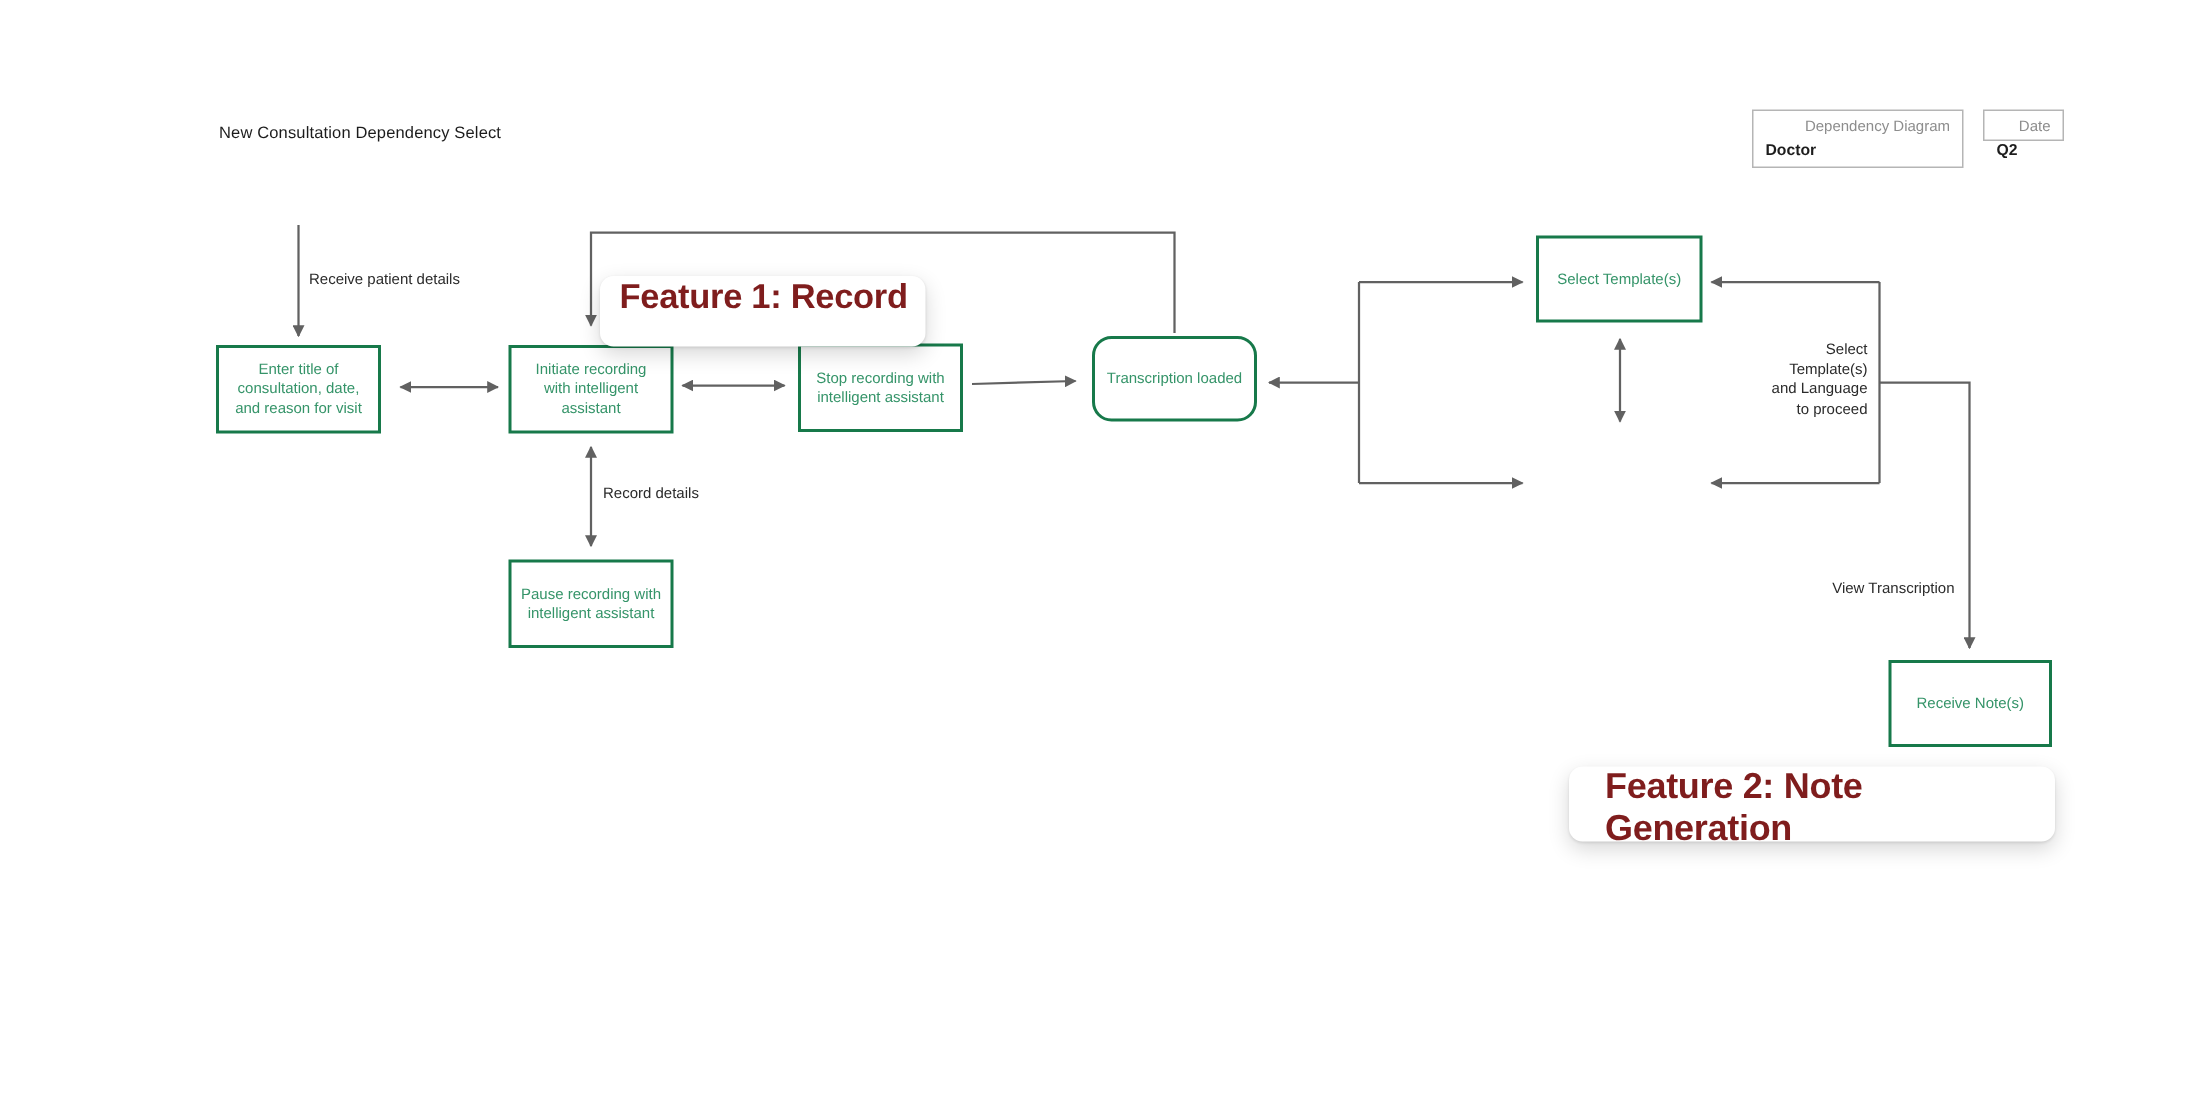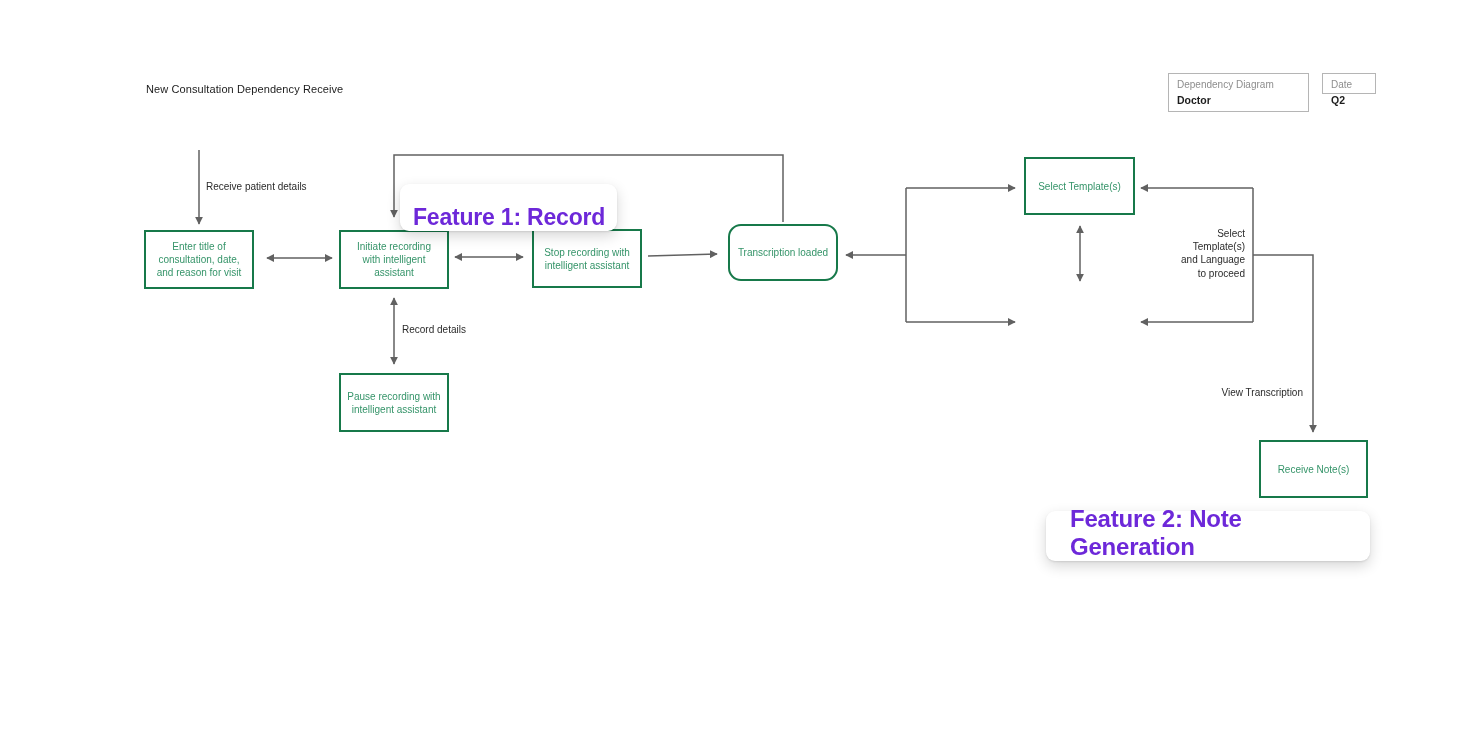--- a/index.html
+++ b/index.html
@@ -10,21 +10,21 @@
 
   .diagram-title {
     position:absolute; left:146px; top:83px;
     font-size:11px; color:#1c1c1c; letter-spacing:0.1px;
   }
 
   .info-box {
     position:absolute; box-sizing:border-box; background:#ffffff;
     border:1px solid #b5b5b5; padding:4px 8px 3px 8px;
   }
-  .info-box .lbl { font-size:10px; color:#8d8d8d; line-height:1.45; }
+  .info-box .lbl { font-size:10px; color:#8d8d8d; line-height:1.45;text-align:right; }
   .info-box .val { font-size:10.5px; color:#1d1d1d; font-weight:bold; line-height:1.35; }
   .info-1 { left:1168px; top:73px; width:141px; height:39px; }
   .info-2 { left:1322px; top:73px; width:54px;  height:21px; }
 
   svg.connectors { position:absolute; left:0; top:0; }
   path.edge { stroke:#616161; stroke-width:1.5; fill:none; }
 
   .node {
     position:absolute; box-sizing:border-box; background:#ffffff;
     border:2px solid #17794a; color:#359469;
@@ -41,33 +41,33 @@
   .node-h { left:1259px; top:440px; width:109px; height:58px; }
 
   .edge-label { position:absolute; font-size:10px; color:#2b2b2b; line-height:1.3; }
   .label-receive { left:206px;  top:180px; }
   .label-record  { left:402px;  top:323px; }
   .label-select  { left:1145px; top:227px; width:100px; text-align:right; white-space:pre-line; line-height:1.32; }
   .label-view    { left:1203px; top:386px; width:100px; text-align:right; }
 
   .feature-card {
     position:absolute; box-sizing:border-box; background:#ffffff;
-    border-radius:9px; display:flex; align-items:flex-end;
-    color:#6d28d9; font-weight:600; letter-spacing:-0.2px;
+    border-radius:9px; display:flex; align-items:flex-start;
+    color:#7f1d1d; font-weight:600; letter-spacing:-0.2px;
     box-shadow:0 1px 2px rgba(0,0,0,0.10), 0 5px 14px rgba(0,0,0,0.16);
   }
   .card-1 { left:400px;  top:184px; width:217px; height:47px; font-size:23px; padding-left:13px; }
   .card-2 { left:1046px; top:511px; width:324px; height:50px; font-size:24px; padding-left:24px; }
 </style>
 </head>
 <body>
 
 <div class="canvas">
 
-  <div class="diagram-title">New Consultation Dependency Receive</div>
+  <div class="diagram-title">New Consultation Dependency Select</div>
 
   <div class="info-box info-1">
     <div class="lbl">Dependency Diagram</div>
     <div class="val">Doctor</div>
   </div>
   <div class="info-box info-2">
     <div class="lbl">Date</div>
     <div class="val">Q2</div>
   </div>
 

